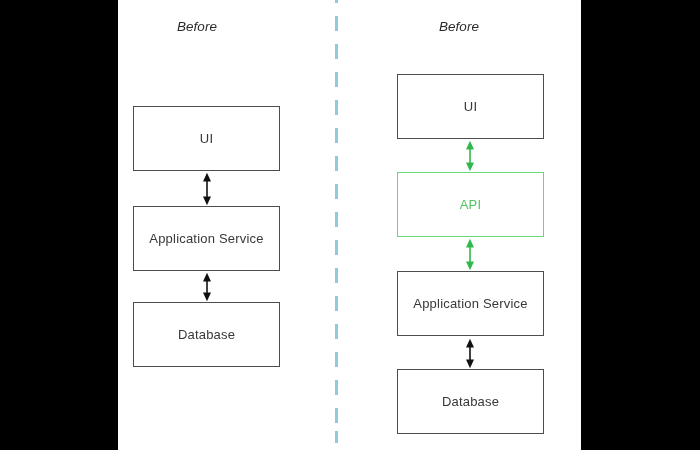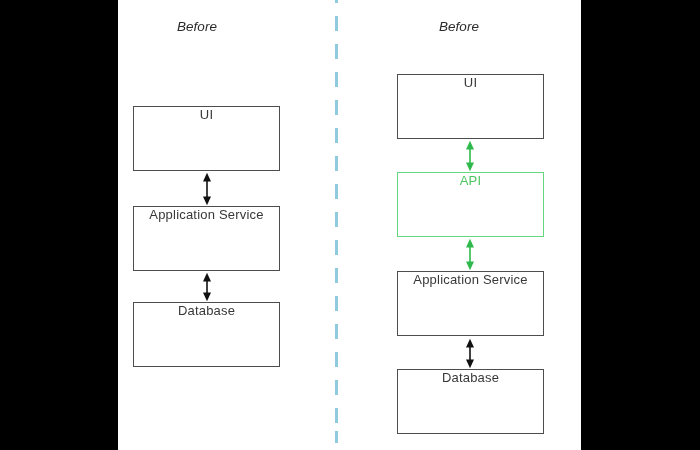--- a/index.html
+++ b/index.html
@@ -34,20 +34,21 @@
   .panel-title.before { left: 29px; }
   .panel-title.after  { left: 291px; }
 
   .box {
     position: absolute;
     width: 145px;            
     height: 63px;
     border: 1.5px solid var(--box-border, #4d4d4d);
     background: #fff;
     display: flex;
+    align-items: center;
     justify-content: center;
     font-size: 13px;
     color: var(--text-dark, #383838);
     letter-spacing: 0.2px;
   }
   .col-before .box { left: 15px; }
   .col-after  .box { left: 279px; }
   .box.green {
     border-color: var(--api-border, #67d77e);
     color: var(--api-text, #4ec763);

